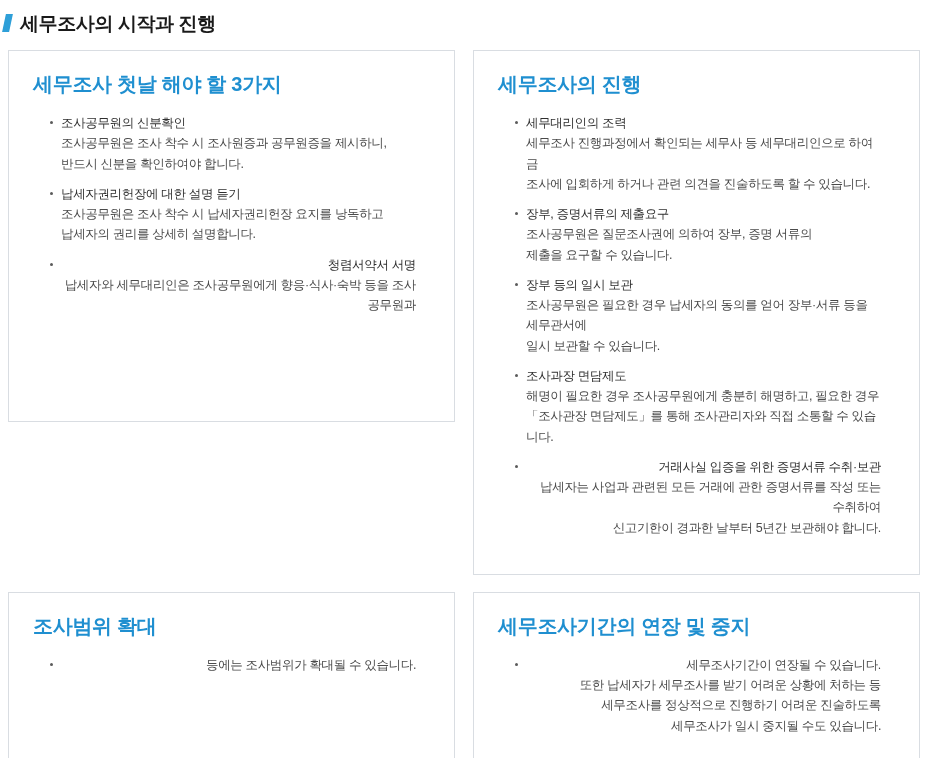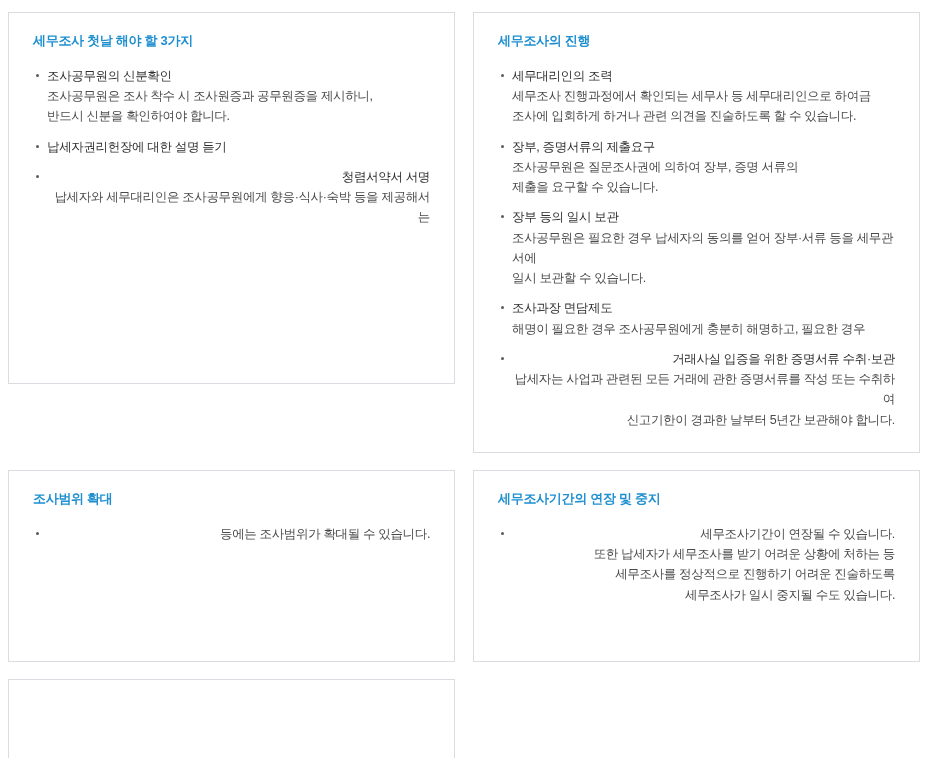--- a/index.html
+++ b/index.html
@@ -62,29 +62,29 @@
     box-sizing: border-box;
     padding: 20px 22px 20px 24px;
   }
   .card.tall-a { min-height: 372px; }
   .card.tall-b { min-height: 372px; }
   .card.mid-a  { min-height: 192px; }
   .card.mid-b  { min-height: 192px; }
   .card.bottom-a { min-height: 110px; }
   .card-title {
     color: #1f8fd0;
-    font-size: 13px;
+    font-size: 20px;
     font-weight: bold;
     letter-spacing: -0.3px;
     margin: 0 0 16px 0;
     line-height: 1.3;
   }
   ul.bullets {
     list-style: none;
-    margin: 2px;
+    margin: 16px;
     padding: 0;
   }
   ul.bullets > li {
     position: relative;
     padding-left: 12px;
     margin-bottom: 10px;
     font-size: 12.5px;
     line-height: 1.62;
     color: #3a3a3a;
     letter-spacing: -0.35px;
@@ -111,40 +111,48 @@
     display: block;
     color: #4a4a4a;
   }
   .empty-cell { }
 </style>
 </head>
 <body>
 
 <div class="page">
 
+  <div class="page-heading">
+    <span class="heading-bar"></span>
+    <span class="heading-text">세무조사의 시작과 진행</span>
+  </div>
 
   <div class="card-grid">
 
     <section class="card tall-a">
       <h2 class="card-title">세무조사 첫날 해야 할 3가지</h2>
       <ul class="bullets">
         <li>
           <span class="bullet-head">조사공무원의 신분확인</span>
           <span class="bullet-lines">
             <span class="line">조사공무원은 조사 착수 시 조사원증과 공무원증을 제시하니,</span>
             <span class="line">반드시 신분을 확인하여야 합니다.</span>
           </span>
         </li>
         <li>
           <span class="bullet-head">납세자권리헌장에 대한 설명 듣기</span>
+          <span class="bullet-lines">
+            <span class="line">조사공무원은 조사 착수 시 납세자권리헌장 요지를 낭독하고</span>
+            <span class="line">납세자의 권리를 상세히 설명합니다.</span>
+          </span>
         </li>
         <li>
           <span class="bullet-head">청렴서약서 서명</span>
           <span class="bullet-lines">
-            <span class="line">납세자와 세무대리인은 조사공무원에게 향응·식사·숙박 등을 제공해서는</span>
+            <span class="line">납세자와 세무대리인은 조사공무원에게 향응·식사·숙박 등을 조사공무원과</span>
           </span>
         </li>
       </ul>
     </section>
 
     <section class="card tall-b">
       <h2 class="card-title">세무조사의 진행</h2>
       <ul class="bullets">
         <li>
           <span class="bullet-head">세무대리인의 조력</span>
@@ -164,20 +172,21 @@
           <span class="bullet-head">장부 등의 일시 보관</span>
           <span class="bullet-lines">
             <span class="line">조사공무원은 필요한 경우 납세자의 동의를 얻어 장부·서류 등을 세무관서에</span>
             <span class="line">일시 보관할 수 있습니다.</span>
           </span>
         </li>
         <li>
           <span class="bullet-head">조사과장 면담제도</span>
           <span class="bullet-lines">
             <span class="line">해명이 필요한 경우 조사공무원에게 충분히 해명하고, 필요한 경우</span>
+            <span class="line">「조사관장 면담제도」를 통해 조사관리자와 직접 소통할 수 있습니다.</span>
           </span>
         </li>
         <li>
           <span class="bullet-head">거래사실 입증을 위한 증명서류 수취·보관</span>
           <span class="bullet-lines">
             <span class="line">납세자는 사업과 관련된 모든 거래에 관한 증명서류를 작성 또는 수취하여</span>
             <span class="line">신고기한이 경과한 날부터 5년간 보관해야 합니다.</span>
           </span>
         </li>
       </ul>

